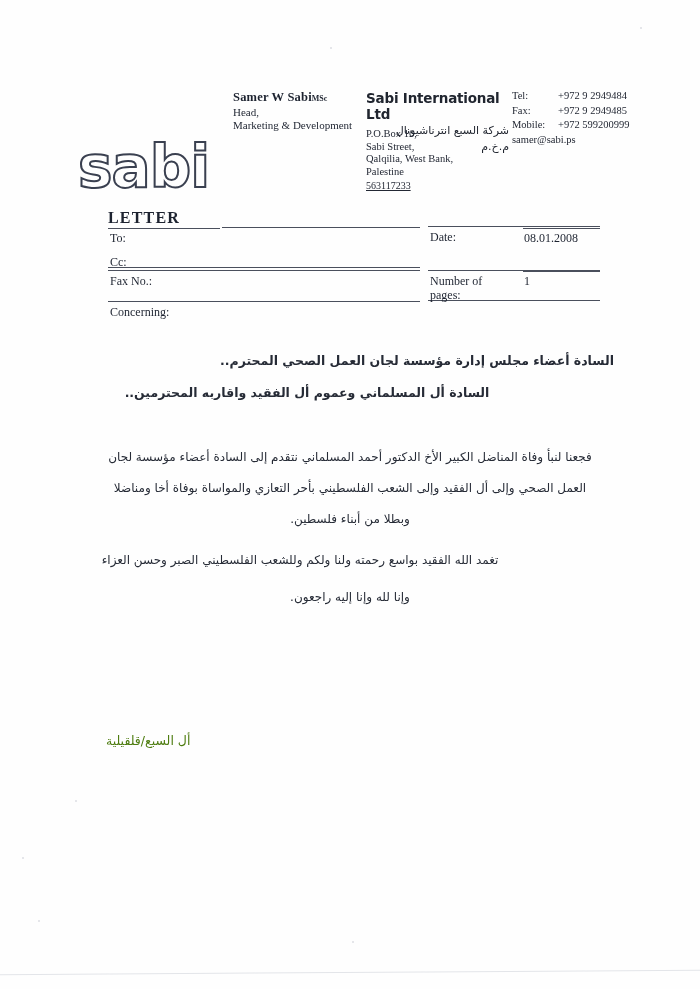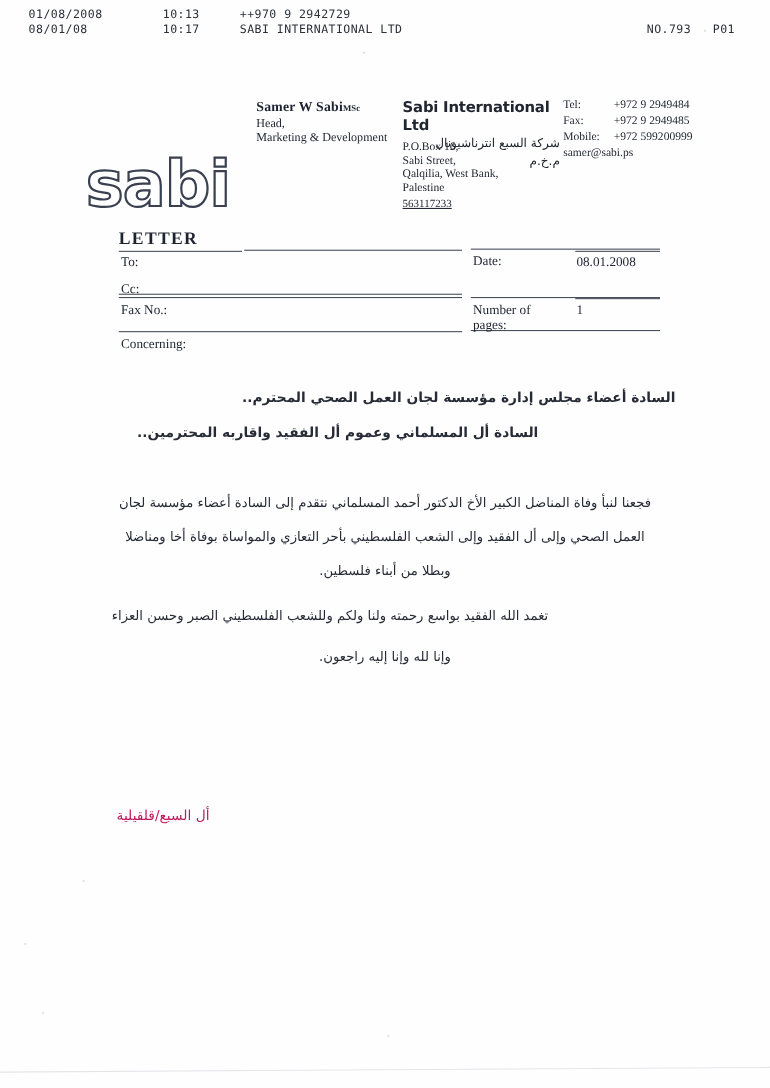--- a/index.html
+++ b/index.html
@@ -183,21 +183,21 @@
     font-size: 12px;
     color: #262b36;
     white-space: nowrap;
   }
   .ar-sign {
     position: absolute;
     direction: rtl;
     text-align: right;
     font-family: "DejaVu Sans", sans-serif;
     font-size: 12.5px;
-    color: #be185d;
+    color: #4d7c0f;
     white-space: nowrap;
   }
   
   .scan-edge {
     position: absolute;
     left: 0;
     top: 972px;
     width: 700px;
     height: 0;
     border-top: 1px solid #e3e5e9;
@@ -209,34 +209,20 @@
     height: 2px;
     background: #dcdee3;
     border-radius: 50%;
   }
 </style>
 </head>
 <body>
 
 <div class="page">
 
-  <div class="fax-header">
-    <div class="fax-row r1">
-      <span class="fax-row fx-date r1" style="position:absolute;left:26px;top:0;">01/08/2008</span>
-      <span style="position:absolute;left:148px;top:0;">10:13</span>
-      <span style="position:absolute;left:218px;top:0;">++970 9 2942729</span>
-    </div>
-    <div class="fax-row r2">
-      <span style="position:absolute;left:26px;top:0;">08/01/08</span>
-      <span style="position:absolute;left:148px;top:0;">10:17</span>
-      <span style="position:absolute;left:218px;top:0;">SABI INTERNATIONAL LTD</span>
-      <span style="position:absolute;left:588px;top:0;">NO.793</span>
-      <span style="position:absolute;left:648px;top:0;">P01</span>
-    </div>
-  </div>
 
   <div class="logo">sabi</div>
 
   <div class="lh-person">
     <div class="nm">
       <span>Samer W Sabi</span><span class="deg">MSc</span>
     </div>
     <div>Head,</div>
     <div>Marketing &amp; Development</div>
   </div>

